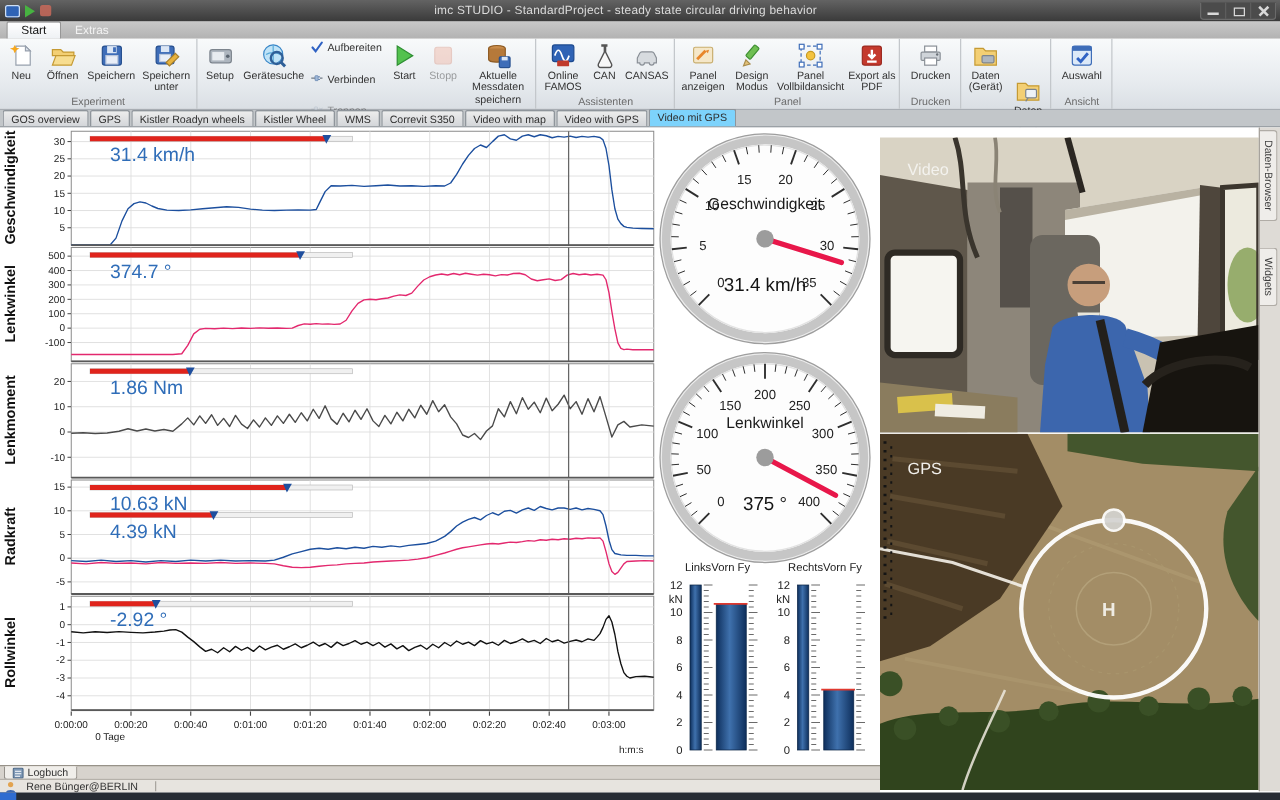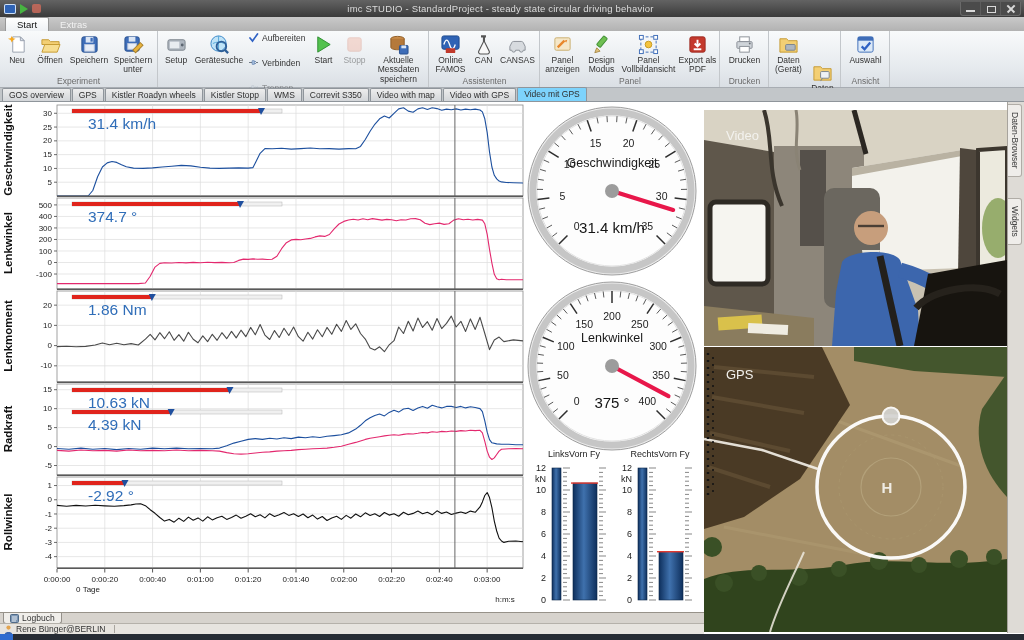--- a/index.html
+++ b/index.html
@@ -60,21 +60,21 @@
     border:1px solid #b0aca6;border-left:none;border-radius:0 3px 3px 0;
     padding:7px 1px;margin-left:0;width:14px;box-sizing:border-box;text-align:center;white-space:nowrap}
   .stab.t1{position:absolute;top:2px}
   .stab.t2{position:absolute;top:96px}
   
   .status1{position:absolute;top:612px;left:0;width:704px;height:11px;background:#d7d3cd;border-top:1px solid #979289}
   .logtab{position:absolute;left:3px;top:0;height:10px;display:flex;align-items:center;gap:3px;
     background:#f0eeea;border:1px solid #94908a;border-top:none;border-radius:0 0 3px 3px;
     padding:0 6px;font-size:8.5px;color:#333}
   .status2{position:absolute;top:623px;left:0;width:704px;height:11px;background:#e7e4df;border-top:1px solid #b5b1aa;
-    display:flex;align-items:center;gap:3px;padding-left:4px;font-size:8.5px;color:#333;box-sizing:border-box}
+    display:flex;align-items:center;gap:8px;padding-left:4px;font-size:8.5px;color:#333;box-sizing:border-box}
   .vsep{width:1px;height:8px;background:#a9a59f;margin-left:6px}
   .taskstrip{position:absolute;top:634px;left:0;width:1024px;height:6px;background:#272c34}
   .taskstrip .blue{position:absolute;left:0;top:0;width:13px;height:6px;background:#2f6cd0}
   svg text{user-select:none}
 </style>
 </head>
 <body>
 
 <div class="titlebar">
   <div class="tb-icons">
@@ -360,21 +360,21 @@
           <span>Auswahl</span>
         </div>
       </div>
       <div class="rgcap">Ansicht</div>
     </div>
   </div>
 <div class="pagetabs" id="pagetabs">
     <div class="ptab">GOS overview</div>
     <div class="ptab">GPS</div>
     <div class="ptab">Kistler Roadyn wheels</div>
-    <div class="ptab">Kistler Stopp</div>
+    <div class="ptab">Kistler Wheel</div>
     <div class="ptab">WMS</div>
     <div class="ptab">Correvit S350</div>
     <div class="ptab">Video with map</div>
     <div class="ptab">Video with GPS</div>
     <div class="ptab active">Video mit GPS</div>
   </div>
 
 <div class="main">
   <div id="charts">
       <svg width="530" height="93" style="top:0px">

